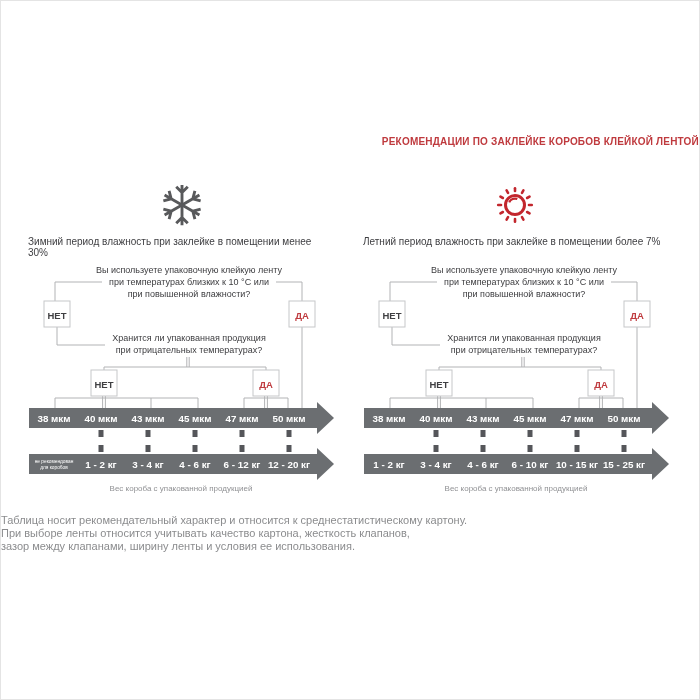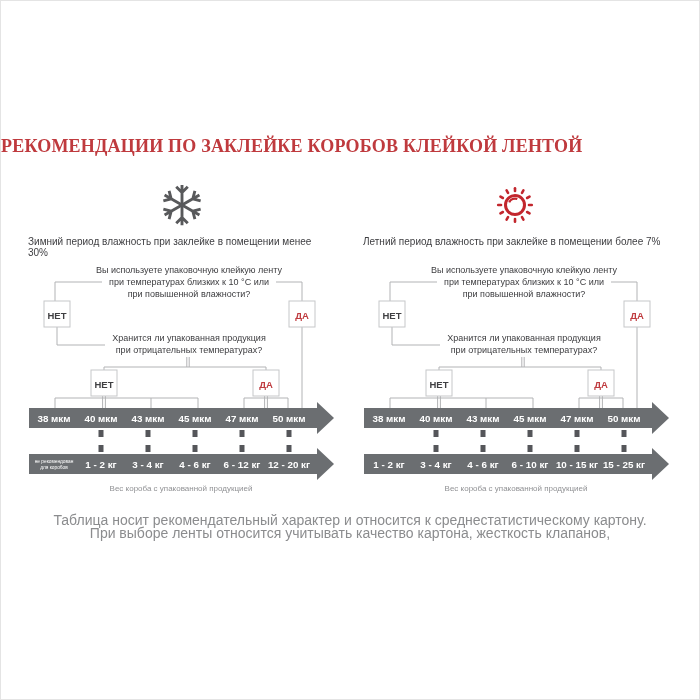--- a/index.html
+++ b/index.html
@@ -2,22 +2,22 @@
 <html style="--accent: #bf3a3e; --sun: #c2262d; --snowflake: #58595b; --arrow: #6b6e71; --tick: #55565a; --line: #b2b3b5;"><head>
 <meta charset="utf-8">
 <style>
   html,body{margin:0;padding:0;background:#fff;}
   #page{
     position:relative;width:700px;height:700px;background:#fff;
     border:1px solid #e4e4e4;box-sizing:border-box;overflow:hidden;
     font-family:"Liberation Sans", sans-serif;
   }
   .title{
-    position:absolute;left:0;right:0;top:135px;text-align:left;
-    font-size:18px;font-weight:bold;letter-spacing:.2px;color:var(--accent,#bf3a3e);font-family:Liberation Serif, serif;
+    position:absolute;left:0;right:0;top:135px;text-align:right;
+    font-size:10px;font-weight:bold;letter-spacing:.2px;color:var(--accent,#bf3a3e);
   }
   .subtitle{
     position:absolute;width:306px;top:235px;text-align:left;
     font-size:10px;color:#3e3e41;font-weight:500;
   }
   .icon{position:absolute;}
   .snow{stroke:var(--snowflake,#58595b);stroke-width:3;fill:none;}
   .sunstroke{stroke:var(--sun,#c2262d);fill:none;}
   .panel{position:absolute;top:254px;}
   svg text{font-family:"Liberation Sans", sans-serif;}
@@ -25,22 +25,22 @@
   .box{fill:#fff;stroke:#c6c7c9;stroke-width:1;}
   .lbl{font-size:9.5px;font-weight:700;fill:#3f3f42;text-anchor:middle;}
   .lbl.yes{fill:var(--accent,#bf3a3e);}
   .q{font-size:9px;font-weight:500;fill:#3c3c3f;text-anchor:middle;}
   .arrowfill{fill:var(--arrow,#6b6e71);}
   .tick{fill:var(--tick,#55565a);}
   .mlabel{font-size:9.8px;font-weight:600;fill:#ffffff;text-anchor:middle;}
   .wnote{font-size:4.8px;fill:#ffffff;text-anchor:middle;}
   .cap{font-size:8px;fill:#909194;text-anchor:middle;}
   .footer{
-    position:absolute;left:0;right:0;top:513px;text-align:center;
-    font-size:14px;line-height:13px;color:#8b8c8e;
+    position:absolute;left:0;right:0;top:513px;text-align:left;
+    font-size:11px;line-height:13px;color:#8b8c8e;
   }
 </style>
 </head>
 <body>
 
 <div id="page">
 
   <div class="title">РЕКОМЕНДАЦИИ ПО ЗАКЛЕЙКЕ КОРОБОВ КЛЕЙКОЙ ЛЕНТОЙ</div>
 
   <svg class="icon" style="left:158px;top:181px" width="46" height="46" viewBox="-24 -24 48 48">
@@ -245,15 +245,16 @@
       <text class="mlabel" x="167" y="213">6 - 10 кг</text>
       <text class="mlabel" x="214" y="213">10 - 15 кг</text>
       <text class="mlabel" x="261" y="213">15 - 25 кг</text>
     </g>
     <text class="cap" x="153" y="236">Вес короба с упакованной продукцией</text>
   </svg>
 
   <div class="footer">
     <div>Таблица носит рекомендательный характер и относится к среднестатистическому картону.</div>
     <div>При выборе ленты относится учитывать качество картона, жесткость клапанов,</div>
+    <div>зазор между клапанами, ширину ленты и условия ее использования.</div>
   </div>
 
 </div>
 
 </body></html>

